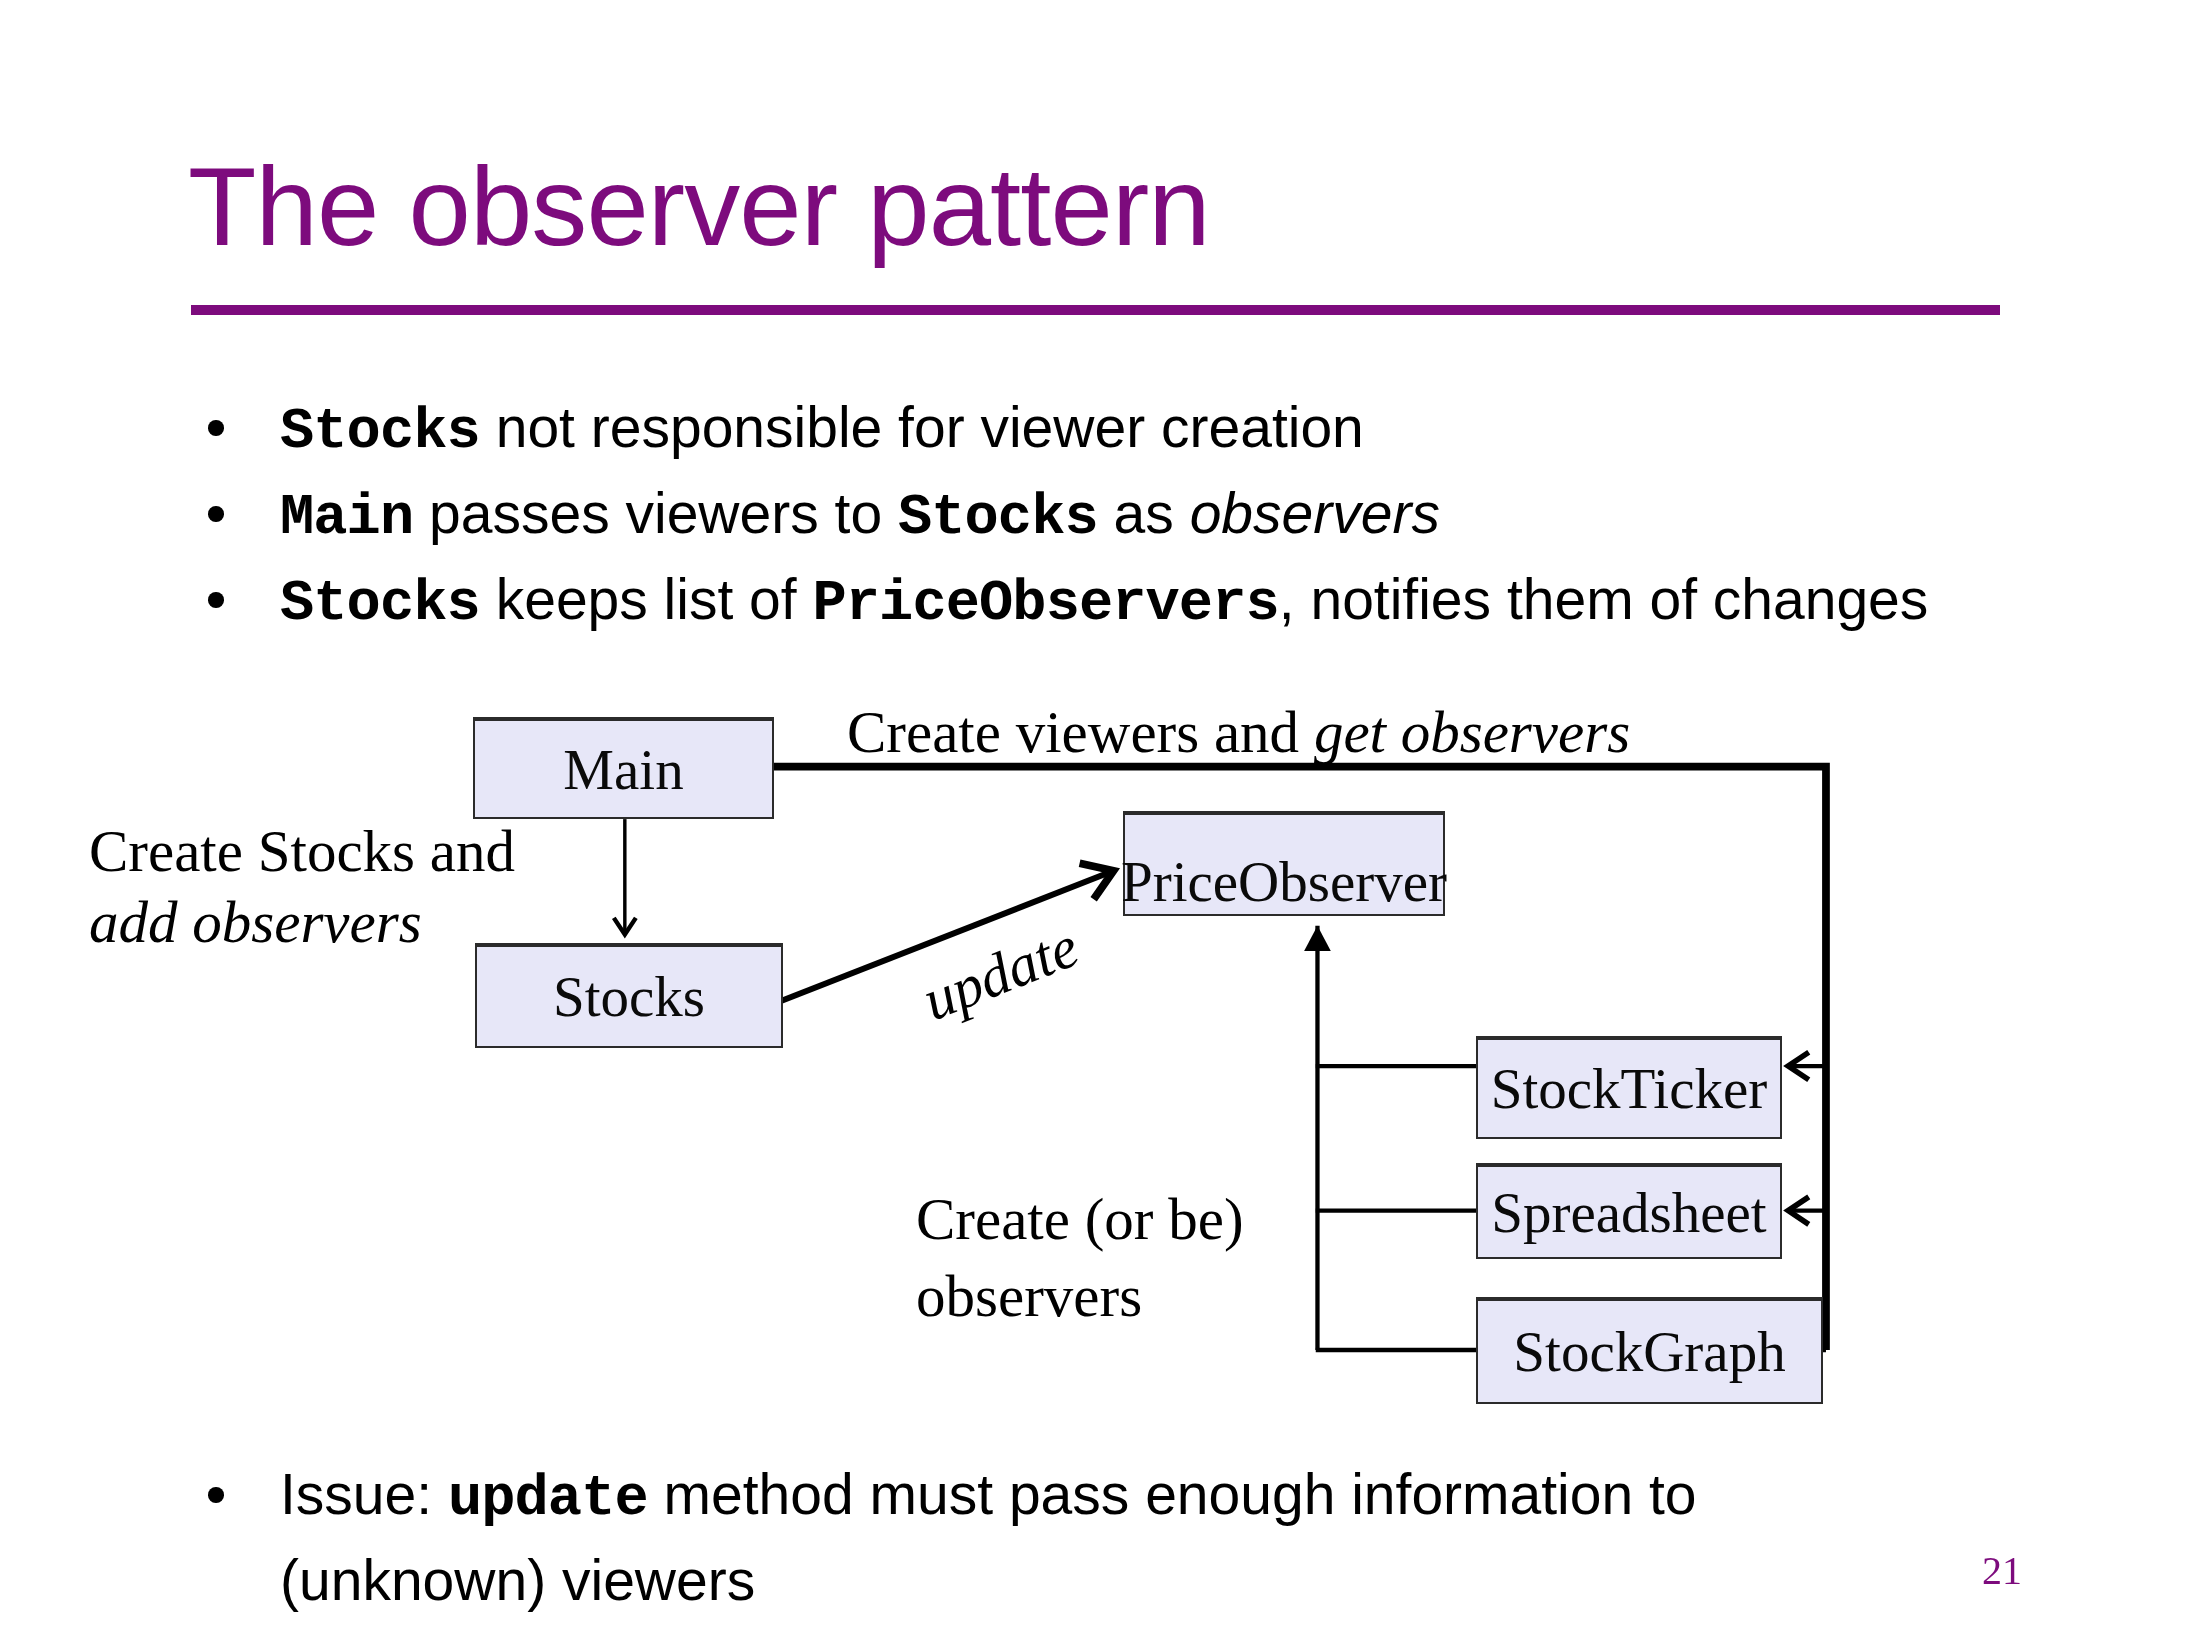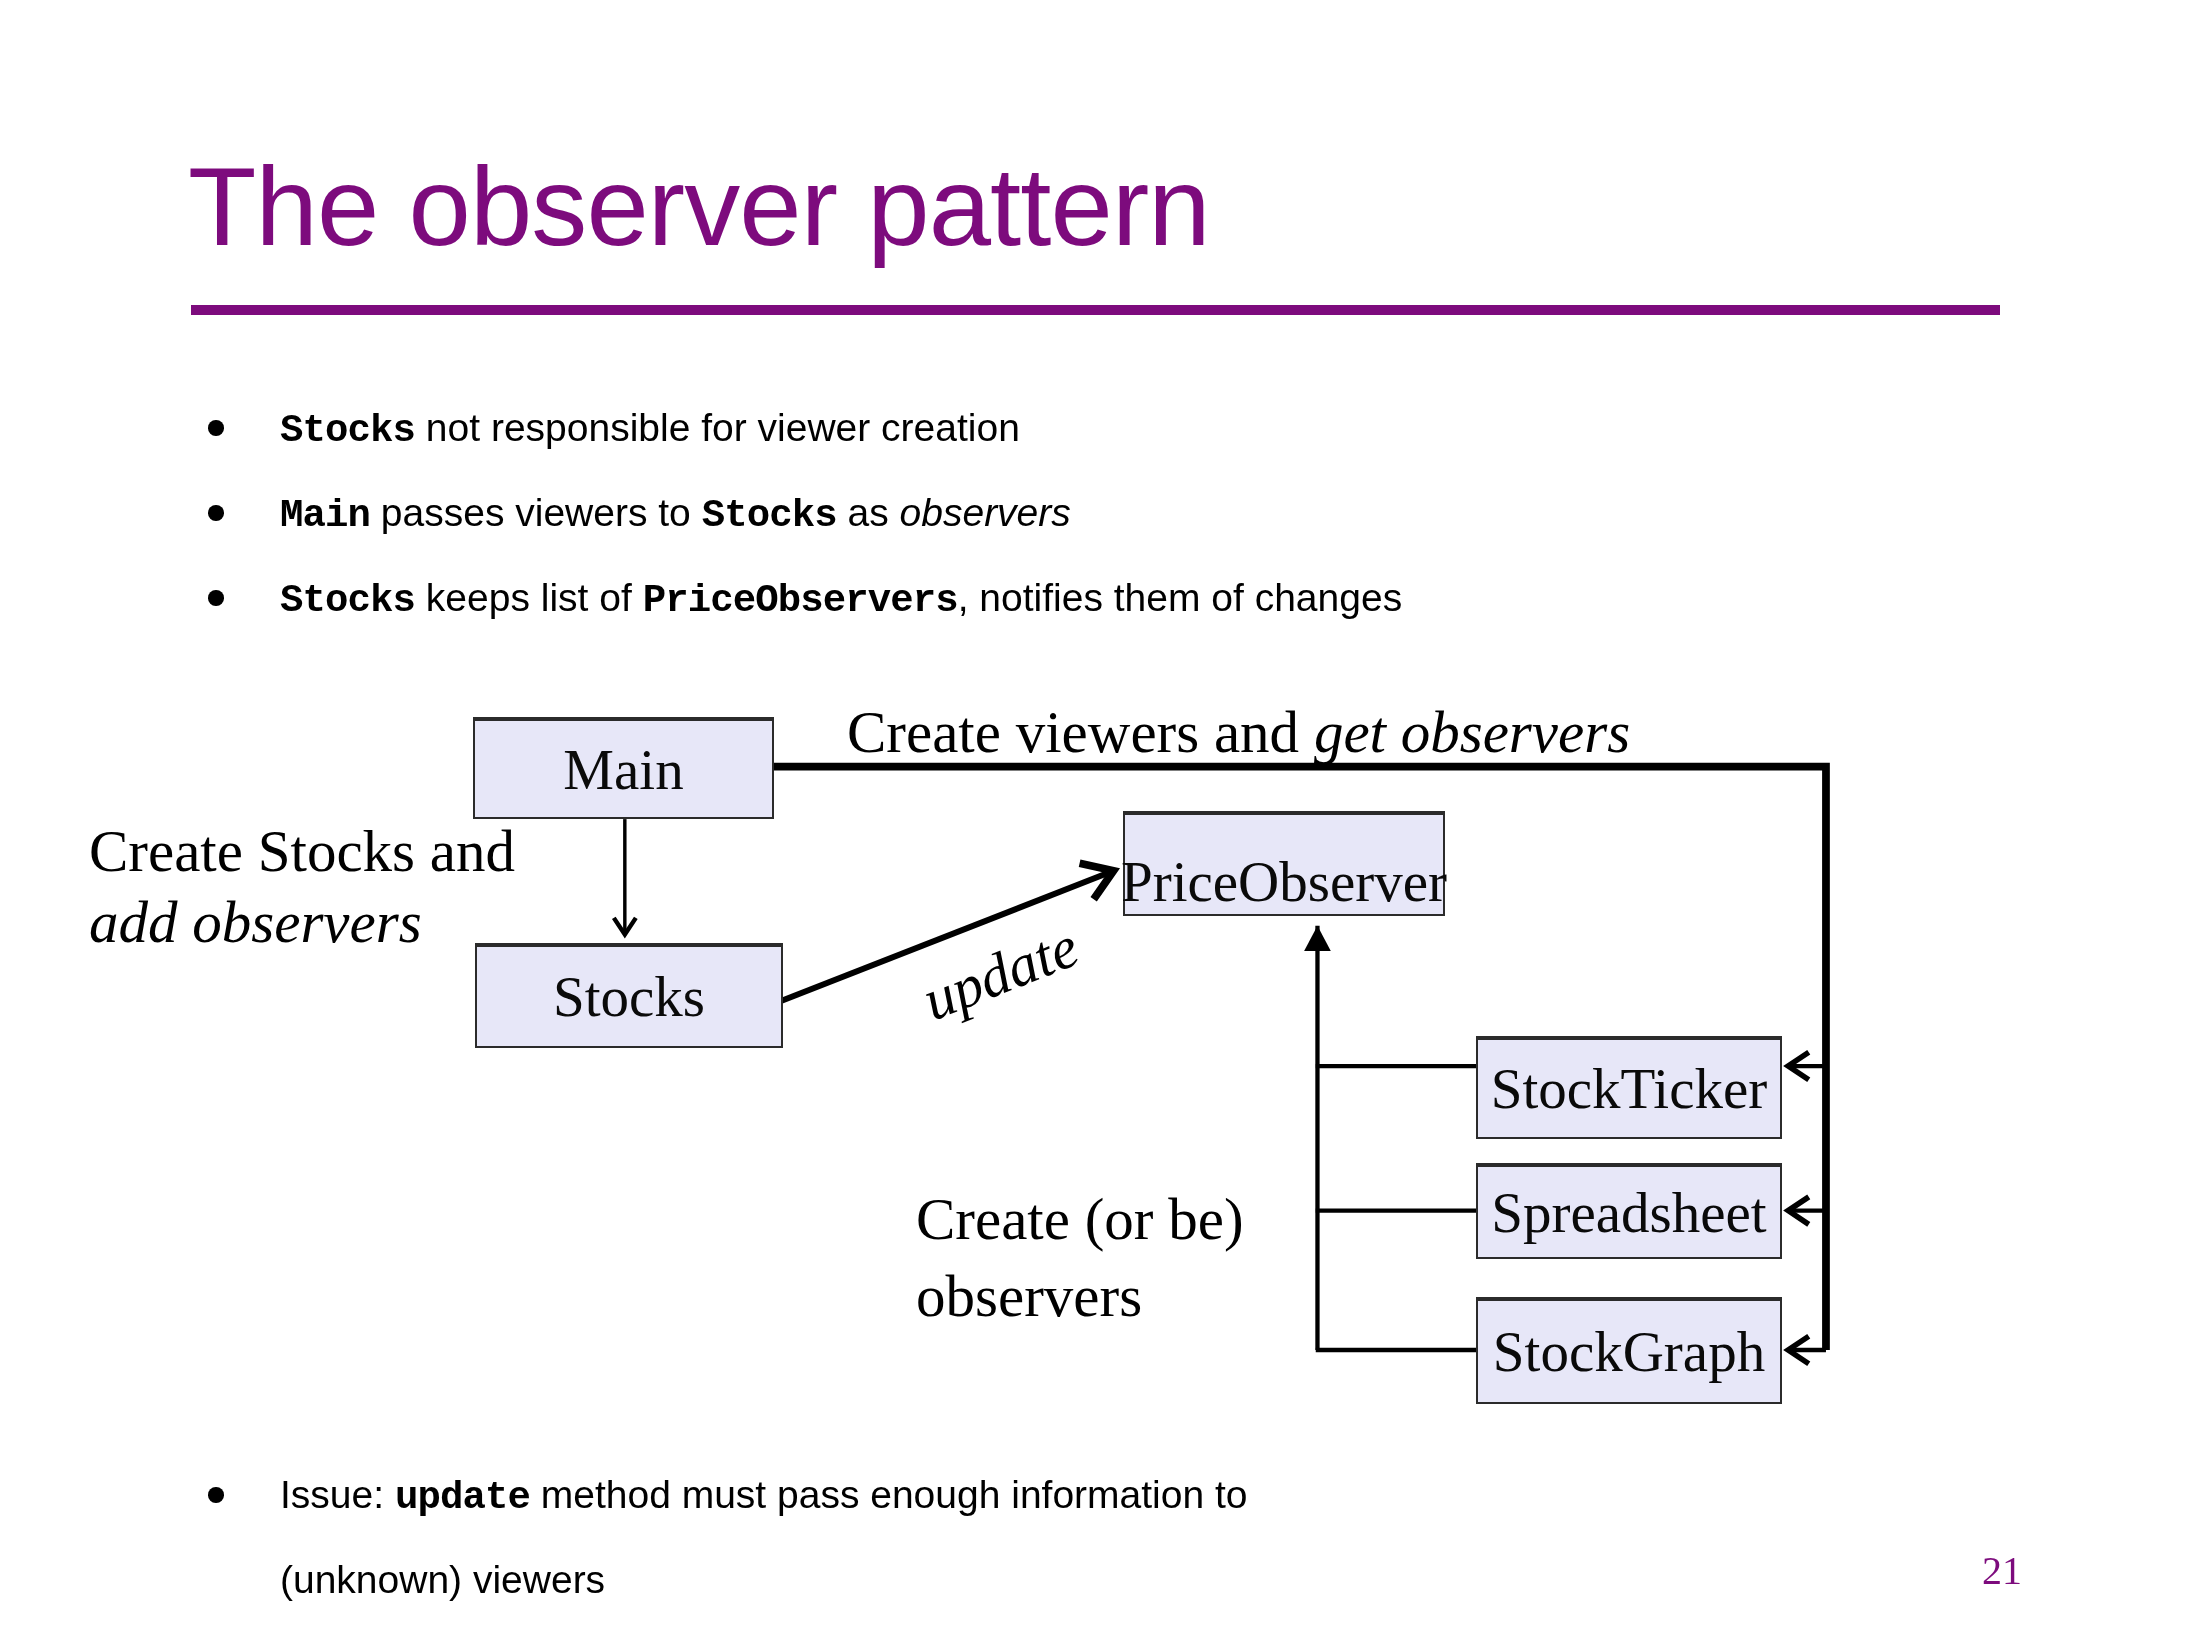--- a/index.html
+++ b/index.html
@@ -11,41 +11,41 @@
   .title{
     position:absolute;left:188px;top:151px;font-size:112px;line-height:112px;
     letter-spacing:-0.9px;color:#7D0B7D;white-space:nowrap;text-align:center;
   }
   .title-rule{
     position:absolute;left:191px;top:305px;width:1809px;height:10.3px;background:#7D0B7D;
   }
   
   .bullets{position:absolute;left:205px;top:387px;width:1962px;}
   .bullet-row{
-    position:relative;padding-left:75px;line-height:81px;font-size:39px;white-space:nowrap;
+    position:relative;padding-left:75px;line-height:81px;font-size:57px;white-space:nowrap;
   }
   .bullet-row::before{
     content:"";position:absolute;left:3.4px;top:33px;width:15.5px;height:15.5px;
     border-radius:50%;background:#000;
   }
   .code{font-family:"Liberation Mono","DejaVu Sans Mono",monospace;font-weight:700;letter-spacing:-0.9px;}
   .it{font-style:italic;}
   
   .node{
     position:absolute;display:flex;align-items:center;justify-content:center;
     background:#E7E7F8;border:2.6px solid #2b2b2b;border-top-width:4.3px;
     font-family:"Liberation Serif",serif;font-size:57px;color:#0a0a0a;
     box-sizing:border-box;white-space:nowrap;
   }
   .node-main{left:473px;top:717px;width:301px;height:102px;}
   .node-stocks{left:475px;top:943px;width:308px;height:105px;}
   .node-price-observer{left:1123px;top:811px;width:322px;height:105px;align-items:flex-end;}
   .node-stock-ticker{left:1476px;top:1030px;width:306px;height:103px;margin-top:6px;}
   .node-spreadsheet{left:1476px;top:1163px;width:306px;height:96px;}
-  .node-stock-graph{left:1476px;top:1297px;width:306px;height:107px;}
+  .node-stock-graph{left:1476px;top:1297px;width:347px;height:107px;}
   .dlabel{
     position:absolute;font-family:"Liberation Serif",serif;font-size:59px;
     color:#000;white-space:nowrap;line-height:71px;
   }
   .lbl-create-viewers{left:847px;top:697px;}
   .lbl-create-stocks{left:89px;top:816px;}
   .lbl-update{
     left:867px;top:938px;width:267px;text-align:center;
     transform:rotate(-21.5deg);transform-origin:50% 50%;
   }

